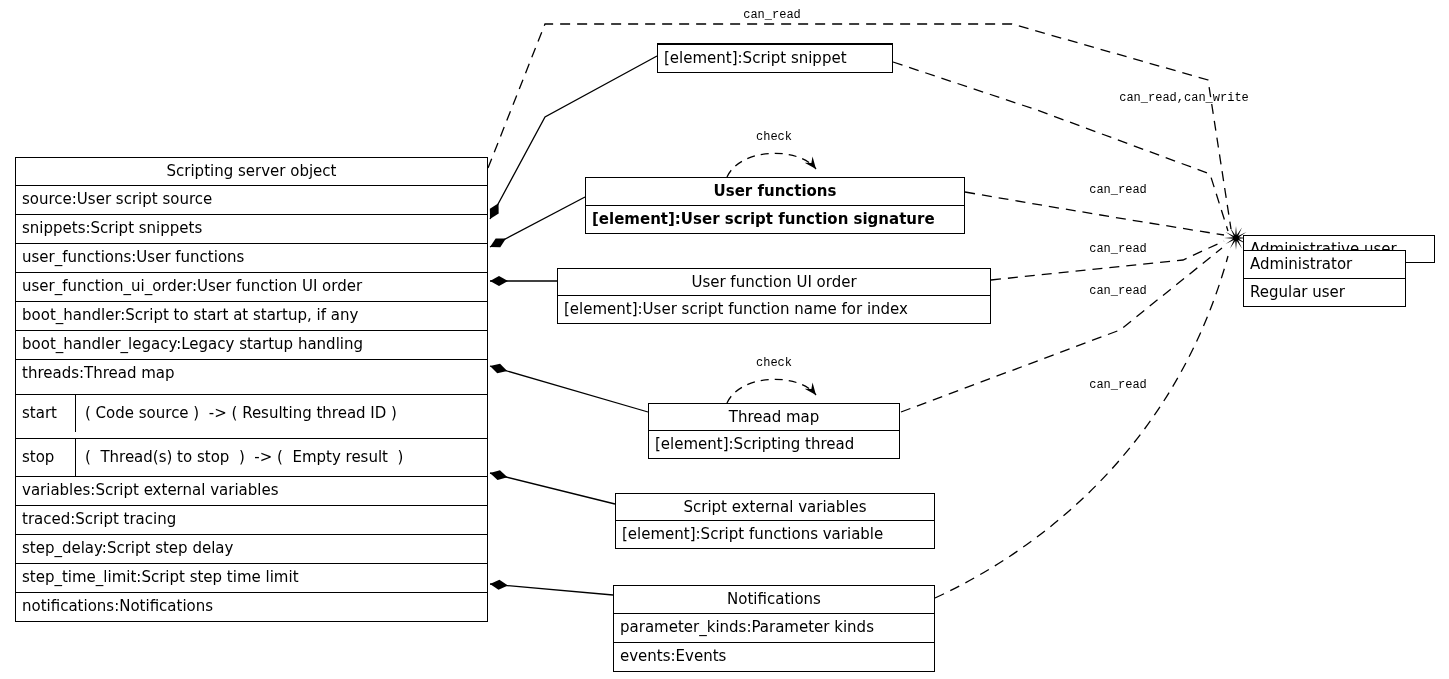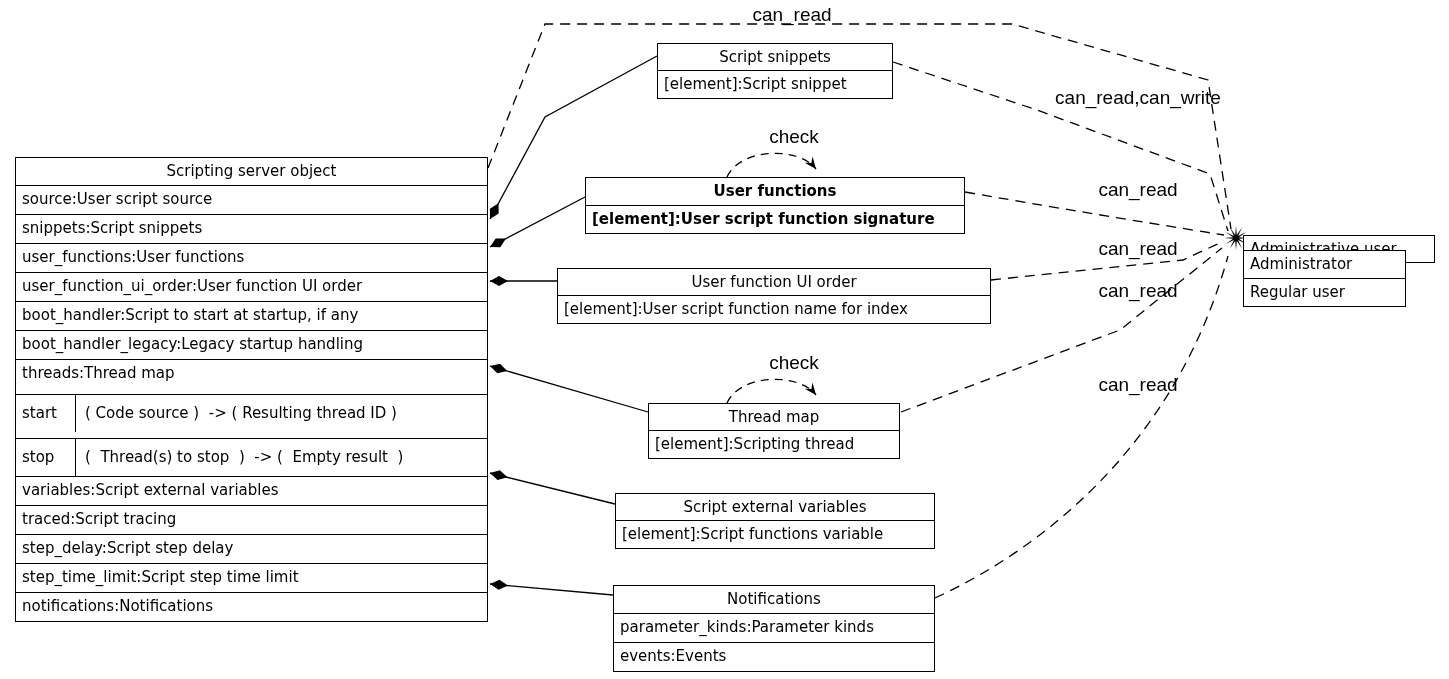--- a/index.html
+++ b/index.html
@@ -22,22 +22,22 @@
 
   
   .node .t-title { height:26px; line-height:26px; }
   .node .t-row { height:27px; line-height:26px; }
   .node-notifications .t-row { height:28px; line-height:27px; }
 
   
   .admin-cell { position:absolute; background:#fff; border:1px solid #000; box-sizing:border-box;
                 font-size:15px; padding-left:6px; white-space:pre; overflow:hidden; }
 
-  .elabel { position:absolute; font-family:Liberation Sans, sans-serif; font-size:19px;
-            transform:translate(-50%,-50%); white-space:nowrap; color:#000;margin-left:20px; }
+  .elabel { position:absolute; font-family:Liberation Mono, monospace; font-size:12px;
+            transform:translate(-50%,-50%); white-space:nowrap; color:#000; }
 </style>
 </head>
 <body>
 
 <div class="canvas">
 
   <svg class="edges" viewBox="0 0 1449 679">
     <defs>
       <marker id="diamond" markerWidth="20" markerHeight="12" refX="18" refY="6" orient="auto" markerUnits="userSpaceOnUse">
         <polygon points="18,6 9,11 0,6 9,1" fill="#000"></polygon>
@@ -91,21 +91,20 @@
       <div class="m-sig">(  Thread(s) to stop  )  -&gt; (  Empty result  )</div>
     </div>
     <div class="t-row">variables:Script external variables</div>
     <div class="t-row">traced:Script tracing</div>
     <div class="t-row">step_delay:Script step delay</div>
     <div class="t-row">step_time_limit:Script step time limit</div>
     <div class="t-row">notifications:Notifications</div>
   </div>
 
   <div class="table node" style="left:657px; top:43px; width:236px;">
-    <div class="t-title">Script snippets</div>
     <div class="t-row">[element]:Script snippet</div>
   </div>
 
   <div class="table node" style="left:585px; top:177px; width:380px;font-weight:bold;">
     <div class="t-title" style="height:27px;line-height:27px;">User functions</div>
     <div class="t-row">[element]:User script function signature</div>
   </div>
 
   <div class="table node" style="left:557px; top:268px; width:434px;">
     <div class="t-title">User function UI order</div>
@@ -126,21 +125,21 @@
     <div class="t-title" style="height:27px;line-height:27px;">Notifications</div>
     <div class="t-row">parameter_kinds:Parameter kinds</div>
     <div class="t-row">events:Events</div>
   </div>
 
   <div class="admin-cell" style="left:1243px; top:223px; width:192px; height:28px; line-height:26px;margin-top:12px;">Administrative user</div>
   <div class="admin-cell" style="left:1243px; top:250px; width:163px; height:29px; line-height:27px;">Administrator</div>
   <div class="admin-cell" style="left:1243px; top:278px; width:163px; height:29px; line-height:27px;">Regular user</div>
 
   <div class="elabel" style="left:772px; top:15px;">can_read</div>
-  <div class="elabel" style="left:1118px; top:98px;">can_read,can_write</div>
+  <div class="elabel" style="left:1184px; top:98px;">can_read,can_write</div>
   <div class="elabel" style="left:1118px; top:190px;">can_read</div>
   <div class="elabel" style="left:1118px; top:249px;">can_read</div>
   <div class="elabel" style="left:1118px; top:291px;">can_read</div>
   <div class="elabel" style="left:1118px; top:385px;">can_read</div>
 
   <div class="elabel" style="left:774px; top:137px;">check</div>
   <div class="elabel" style="left:774px; top:363px;">check</div>
 
 </div>
 

